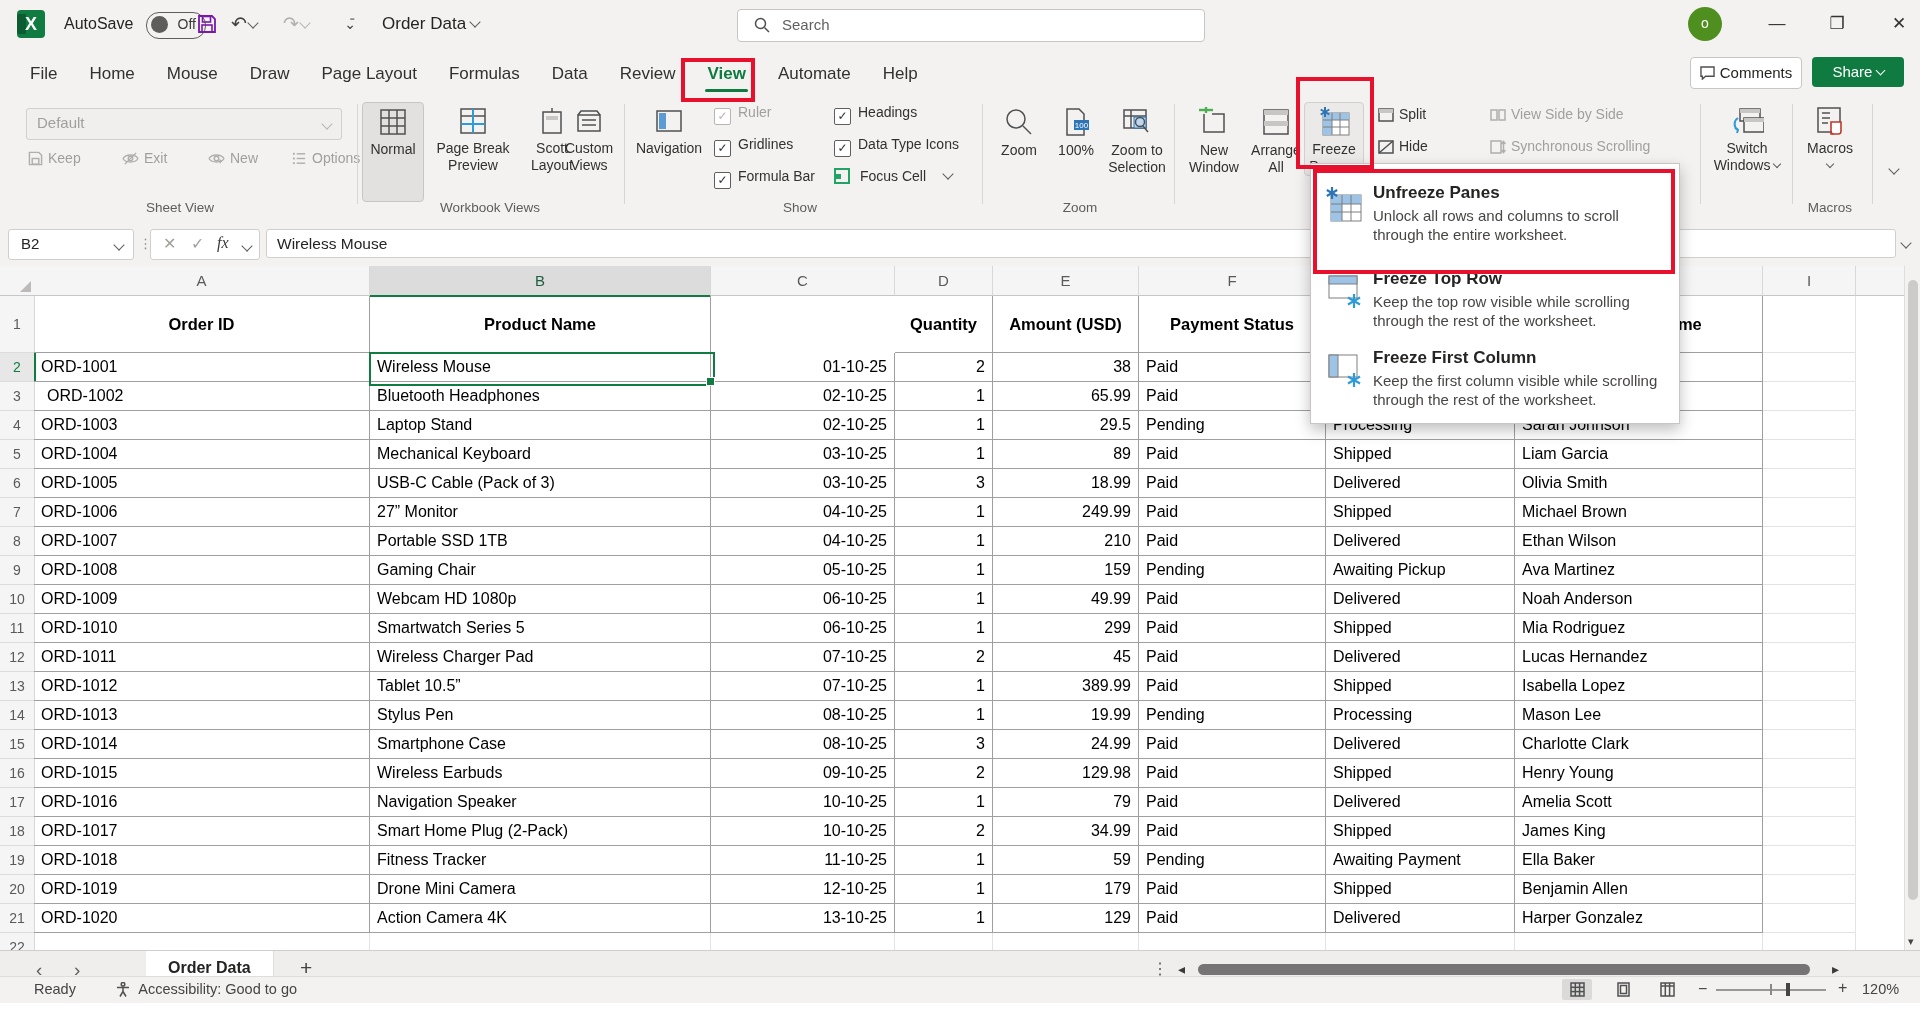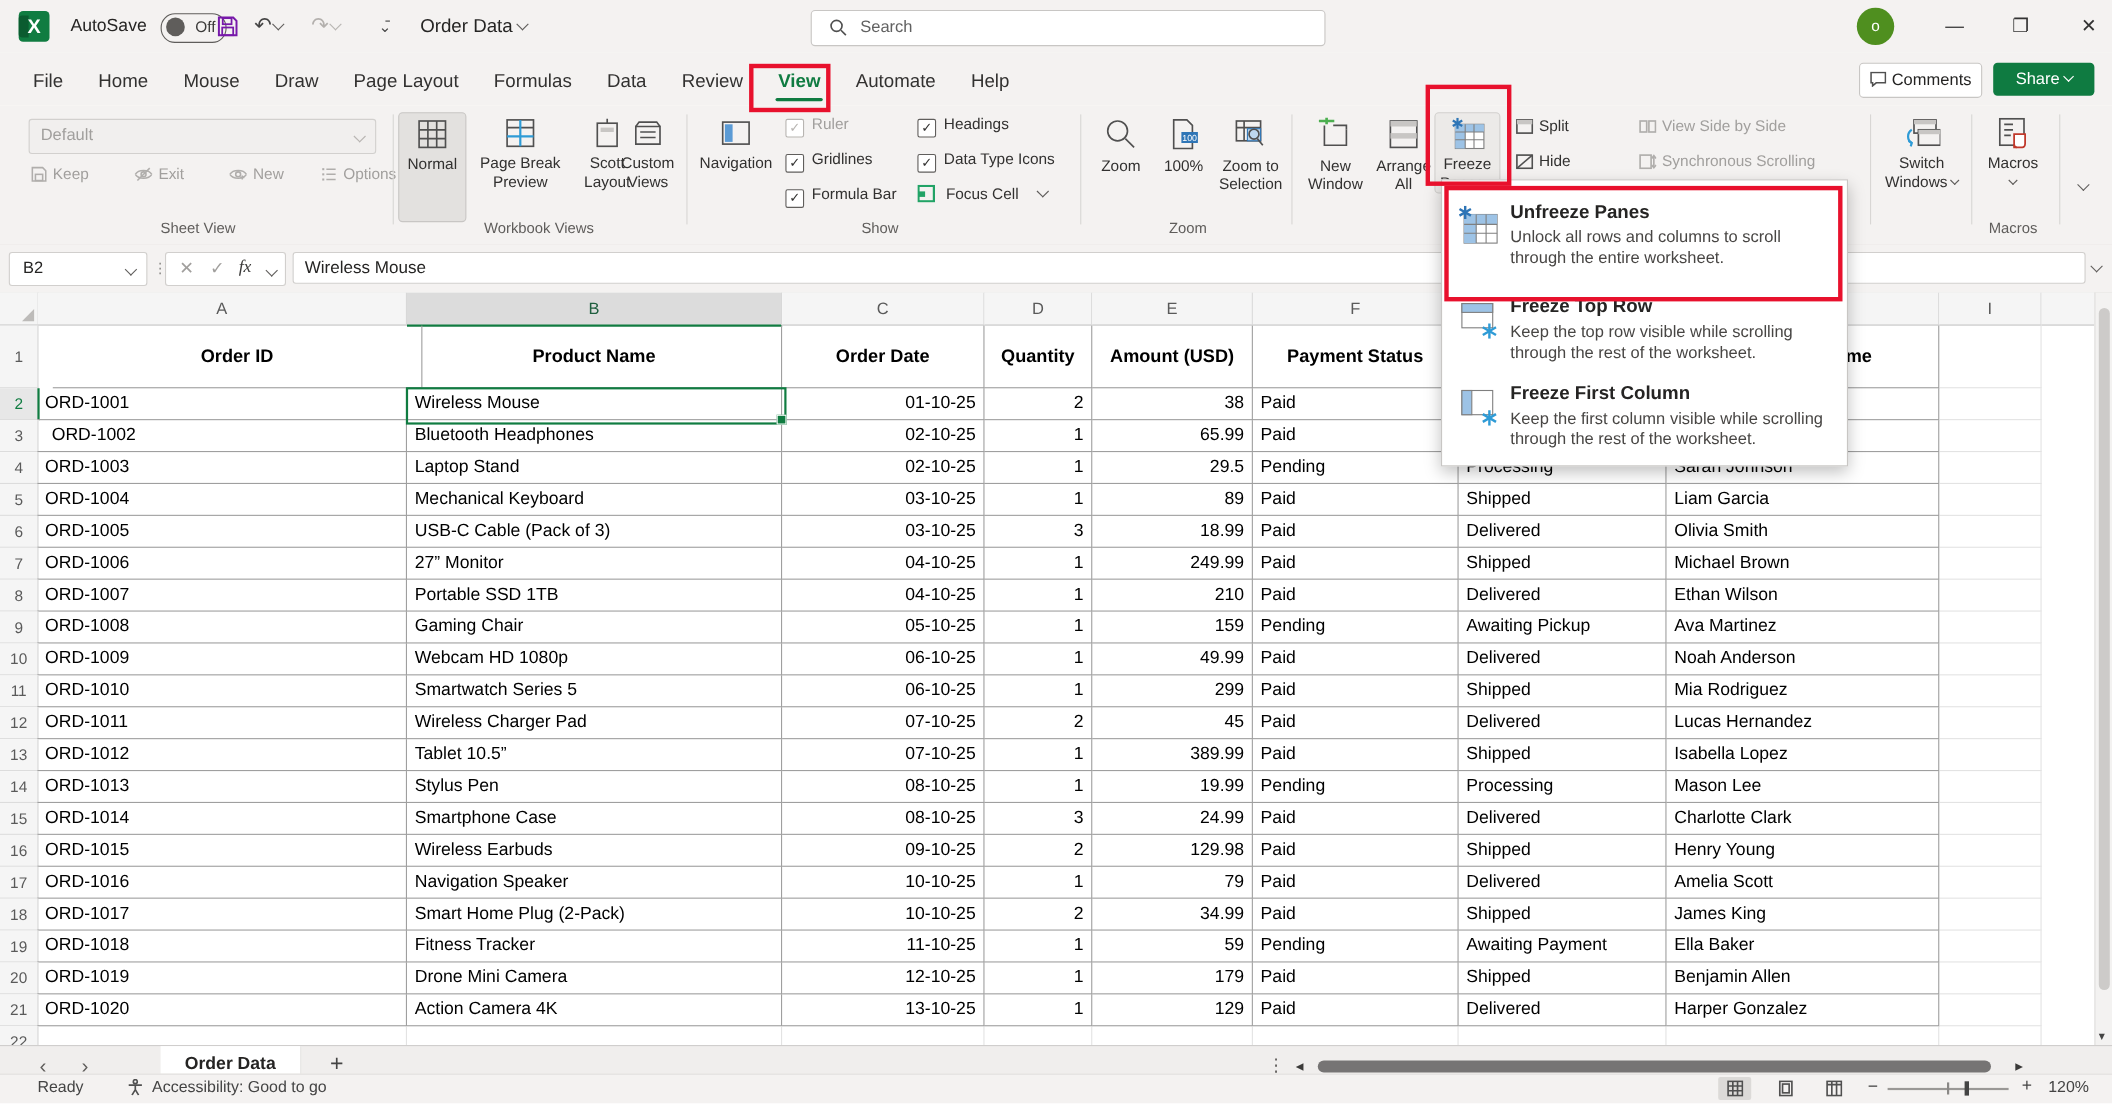--- a/index.html
+++ b/index.html
@@ -405,23 +405,22 @@
     <div class="ch selcol" style="left:370px;width:340px;">B</div>
     <div class="ch" style="left:711px;width:183px;">C</div>
     <div class="ch" style="left:895px;width:97px;">D</div>
     <div class="ch" style="left:993px;width:145px;">E</div>
     <div class="ch" style="left:1139px;width:186px;">F</div>
     <div class="ch" style="left:1326px;width:188px;">G</div>
     <div class="ch" style="left:1515px;width:247px;">H</div>
     <div class="ch" style="left:1763px;width:92px;">I</div>
     <div class="ch" style="left:1856px;width:48px;"></div>
     <div class="gut" style="top:30px;height:56px;line-height:57px;">1</div>
-    <div class="cell tb hd" style="left:48px;width:336px;top:30px;height:57px;line-height:57px;">Order ID</div>
+    <div class="cell tb hd" style="left:34px;width:336px;top:30px;height:57px;line-height:57px;">Order ID</div>
     <div class="cell tb hd" style="left:370px;width:341px;top:30px;height:57px;line-height:57px;">Product Name</div>
-    <div class="cell tb hd" style="left:711px;width:184px;top:30px;height:57px;line-height:57px;">Order Date</div>
     <div class="cell tb hd" style="left:895px;width:98px;top:30px;height:57px;line-height:57px;">Quantity</div>
     <div class="cell tb hd" style="left:993px;width:146px;top:30px;height:57px;line-height:57px;">Amount (USD)</div>
     <div class="cell tb hd" style="left:1139px;width:187px;top:30px;height:57px;line-height:57px;">Payment Status</div>
     <div class="cell tb hd" style="left:1326px;width:189px;top:30px;height:57px;line-height:57px;"></div>
     <div class="cell tb hd" style="left:1515px;width:248px;top:30px;height:57px;line-height:57px;">Customer Name</div>
     <div class="cell" style="left:1763px;width:93px;top:30px;height:57px;"></div>
     <div class="gut selrow" style="top:87px;height:28px;line-height:29px;">2</div>
     <div class="cell tb" style="left:34px;width:336px;top:87px;height:29px;line-height:28px;text-align:left;">ORD-1001</div>
     <div class="cell tb" style="left:370px;width:341px;top:87px;height:29px;line-height:28px;text-align:left;">Wireless Mouse</div>
     <div class="cell tb" style="left:711px;width:184px;top:87px;height:29px;line-height:28px;text-align:right;">01-10-25</div>

